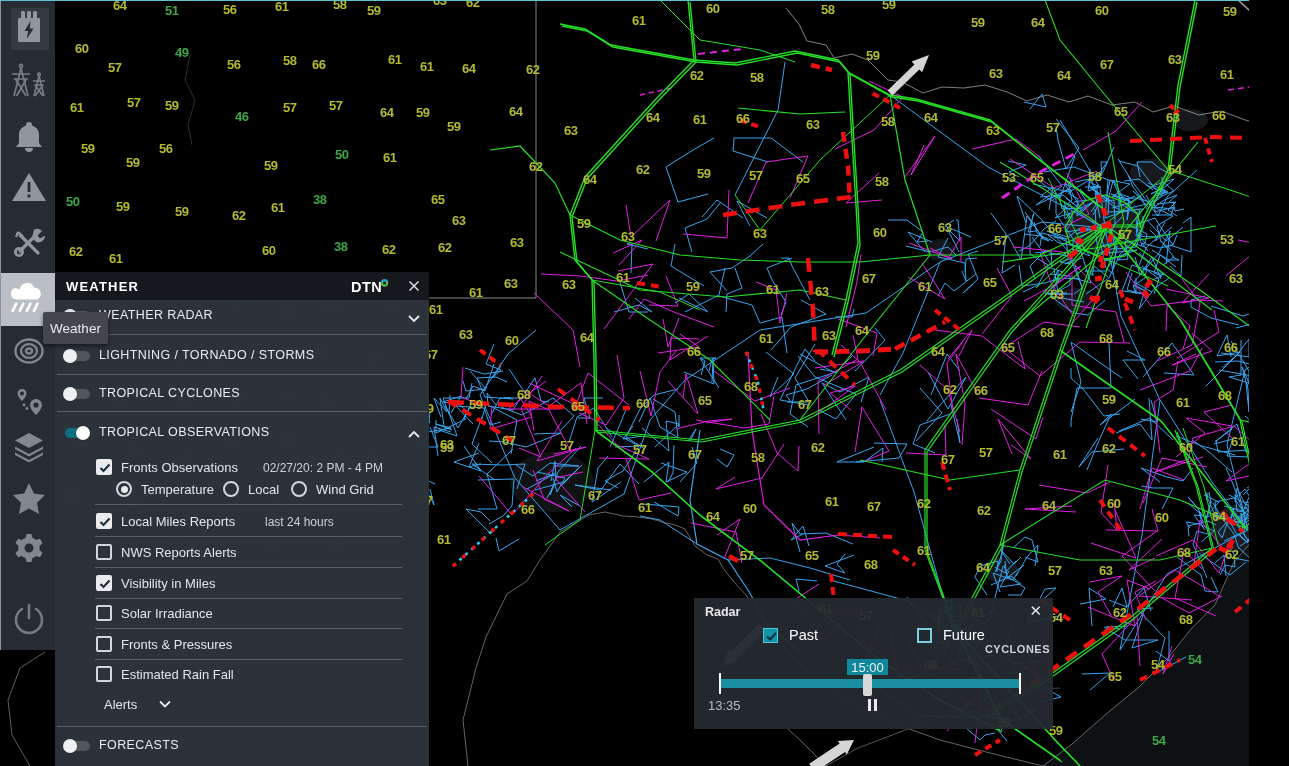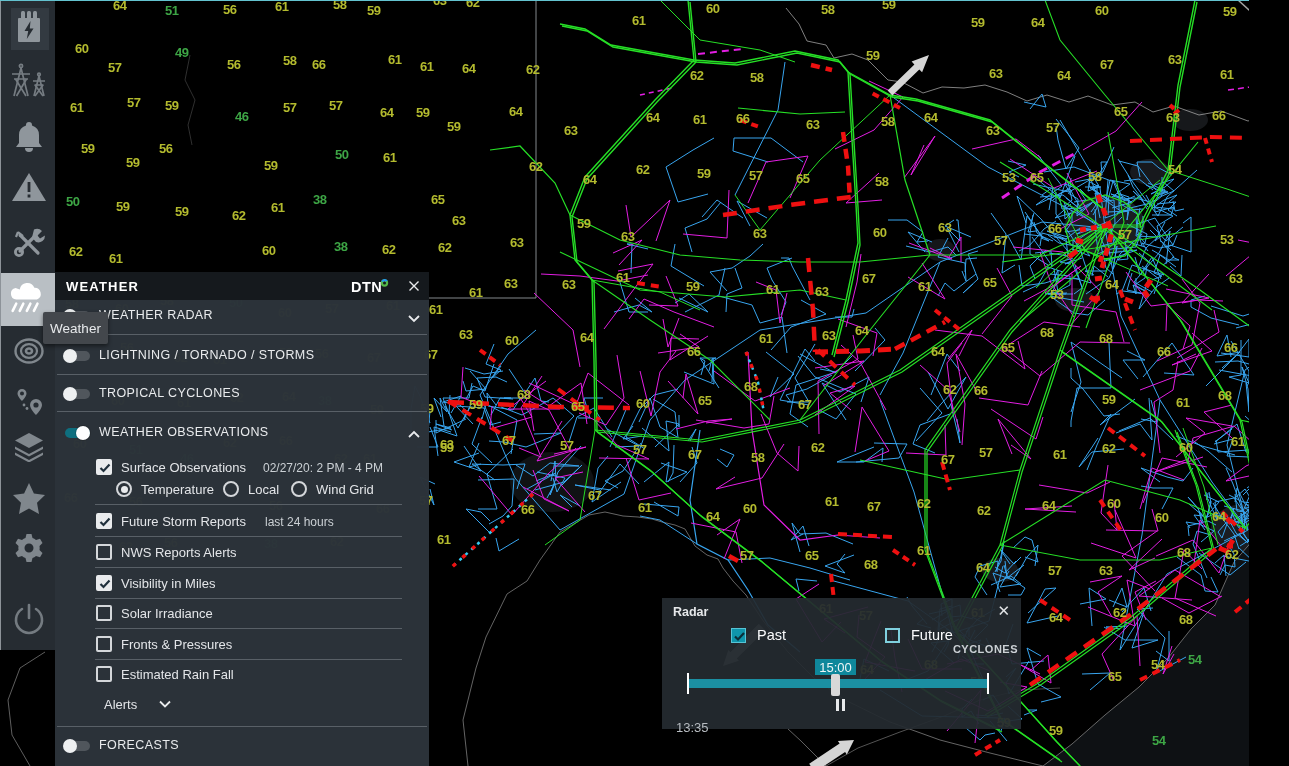--- a/index.html
+++ b/index.html
@@ -29,31 +29,31 @@
 .cb.ck { background:#e9ebed; border-color:#e9ebed; }
 .cb.ck svg { position:absolute; left:-1px; top:-1px; }
 .clabel { position:absolute; left:66px; top:-7px; font-size:13px; color:#e3e5e8; white-space:nowrap; }
 .rsmall { position:absolute; top:-6px; font-size:12px; color:#cbd0d4; white-space:nowrap; }
 .radio { position:absolute; top:-8px; width:16px; height:16px; border:2px solid #d4d7da; border-radius:50%; }
 .radio.sel::after { content:""; position:absolute; left:2.5px; top:2.5px; width:7px; height:7px; border-radius:50%; background:#e9ebed; }
 .rlabel { position:absolute; top:-7px; font-size:13px; color:#e3e5e8; white-space:nowrap; }
 
 #tooltip { position:absolute; left:43px; top:312px; width:65px; height:32px; background:#43474c; border-radius:2px; z-index:12; box-shadow:0 2px 4px rgba(0,0,0,0.5); display:flex; align-items:center; justify-content:center; color:#e8eaec; font-size:13.5px; }
 
-#radar { position:absolute; left:662px; top:598px; width:359px; height:131px; background:rgba(36,42,48,0.94); z-index:9; }
+#radar { position:absolute; left:694px; top:598px; width:359px; height:131px; background:rgba(36,42,48,0.94); z-index:9; }
 #radar .title { position:absolute; left:11px; top:7px; color:#e6e8ea; font-size:12.5px; font-weight:bold; }
 #radar .x { position:absolute; right:11px; top:4px; color:#e2e4e6; font-size:15px; }
 .rcb { position:absolute; top:30px; width:15px; height:15px; }
 #radar .lbl { position:absolute; top:29px; color:#fafbfc; font-size:14.5px; }
 #current { position:absolute; right:3px; top:45px; color:#ccd1d5; font-size:11px; font-weight:bold; letter-spacing:0.5px; }
 #track { position:absolute; left:25px; top:81px; width:302px; height:9px; background:#1b8fa2; }
 .tick { position:absolute; top:-6px; width:2px; height:21px; background:#fff; }
 #thumb { position:absolute; left:169px; top:76px; width:9px; height:22px; background:#d8d8d8; border-radius:2px; z-index:2;}
 #tlabel { position:absolute; left:153px; top:61px; width:41px; height:16px; background:#0f879b; color:#eef6f7; font-size:13px; display:flex; align-items:center; justify-content:center; }
-#t1335 { position:absolute; left:14px; top:100px; color:#b7bcc1; font-size:13px;margin-top:22px; }
+#t1335 { position:absolute; left:14px; top:100px; color:#b7bcc1; font-size:13px; }
 #pause { position:absolute; left:174px; top:101px; width:10px; height:12px; }
 #pause div { position:absolute; top:0; width:3px; height:12px; background:#e8eaec; }
 </style></head>
 <body>
 <div id="stage">
 <svg id="map" width="1289" height="766" viewBox="0 0 1289 766">
       <ellipse cx="1105" cy="225" rx="40" ry="30" fill="#1a1d21"></ellipse>
 <ellipse cx="1150" cy="172" rx="20" ry="13" fill="#17191d"></ellipse>
 <ellipse cx="1245" cy="528" rx="34" ry="24" fill="#1a1d21"></ellipse>
 <ellipse cx="1000" cy="570" rx="18" ry="12" fill="#17191c"></ellipse>
@@ -1070,50 +1070,50 @@
           <div class="kn-off"></div>
         </div>
         <div class="ptitle">TROPICAL CYCLONES</div>
       </div>
 <div class="pdiv" style="top:139px"></div>
 <div class="prow" style="top:161px">
         <div class="toggle">
           <div class="tr-on"></div>
           <div class="kn-on"></div>
         </div>
-        <div class="ptitle">WEATHER OBSERVATIONS</div>
+        <div class="ptitle">TROPICAL OBSERVATIONS</div>
         <div class="chev"><svg width="14" height="12" viewBox="0 0 14 12">
             <path d="M2,8 L7,3 L12,8" stroke="#e9ebed" stroke-width="1.8" fill="none"></path>
           </svg></div>
       </div>
 <div class="prow" style="top:195px">
         <div class="cb ck" style="left:41px">
           <svg width="16" height="16" viewBox="0 0 16 16">
             <path d="M3.5,8 L6.5,11 L12.5,4.5" stroke="#20303c" stroke-width="2.2" fill="none"></path>
           </svg>
         </div>
-        <div class="clabel">Surface Observations</div>
+        <div class="clabel">Fronts Observations</div>
         <div class="rsmall" style="left:208px">02/27/20: 2 PM - 4 PM</div>
       </div>
 <div class="prow" style="top:217px">
         <div class="radio sel" style="left:61px"></div>
         <div class="rlabel" style="left:86px">Temperature</div>
         <div class="radio" style="left:168px"></div>
         <div class="rlabel" style="left:193px">Local</div>
         <div class="radio" style="left:236px"></div>
         <div class="rlabel" style="left:261px">Wind Grid</div>
       </div>
 <div class="pdiv2" style="top:232px"></div>
 <div class="prow" style="top:249px">
         <div class="cb ck" style="left:41px">
           <svg width="16" height="16" viewBox="0 0 16 16">
             <path d="M3.5,8 L6.5,11 L12.5,4.5" stroke="#20303c" stroke-width="2.2" fill="none"></path>
           </svg>
         </div>
-        <div class="clabel">Future Storm Reports</div>
+        <div class="clabel">Local Miles Reports</div>
         <div class="rsmall" style="left:210px">last 24 hours</div>
       </div>
 <div class="pdiv2" style="top:264px"></div>
 <div class="prow" style="top:280px">
         <div class="cb" style="left:41px"></div>
         <div class="clabel">NWS Reports Alerts</div>
       </div>
 <div class="pdiv2" style="top:295px"></div>
 <div class="prow" style="top:311px">
         <div class="cb ck" style="left:41px">

